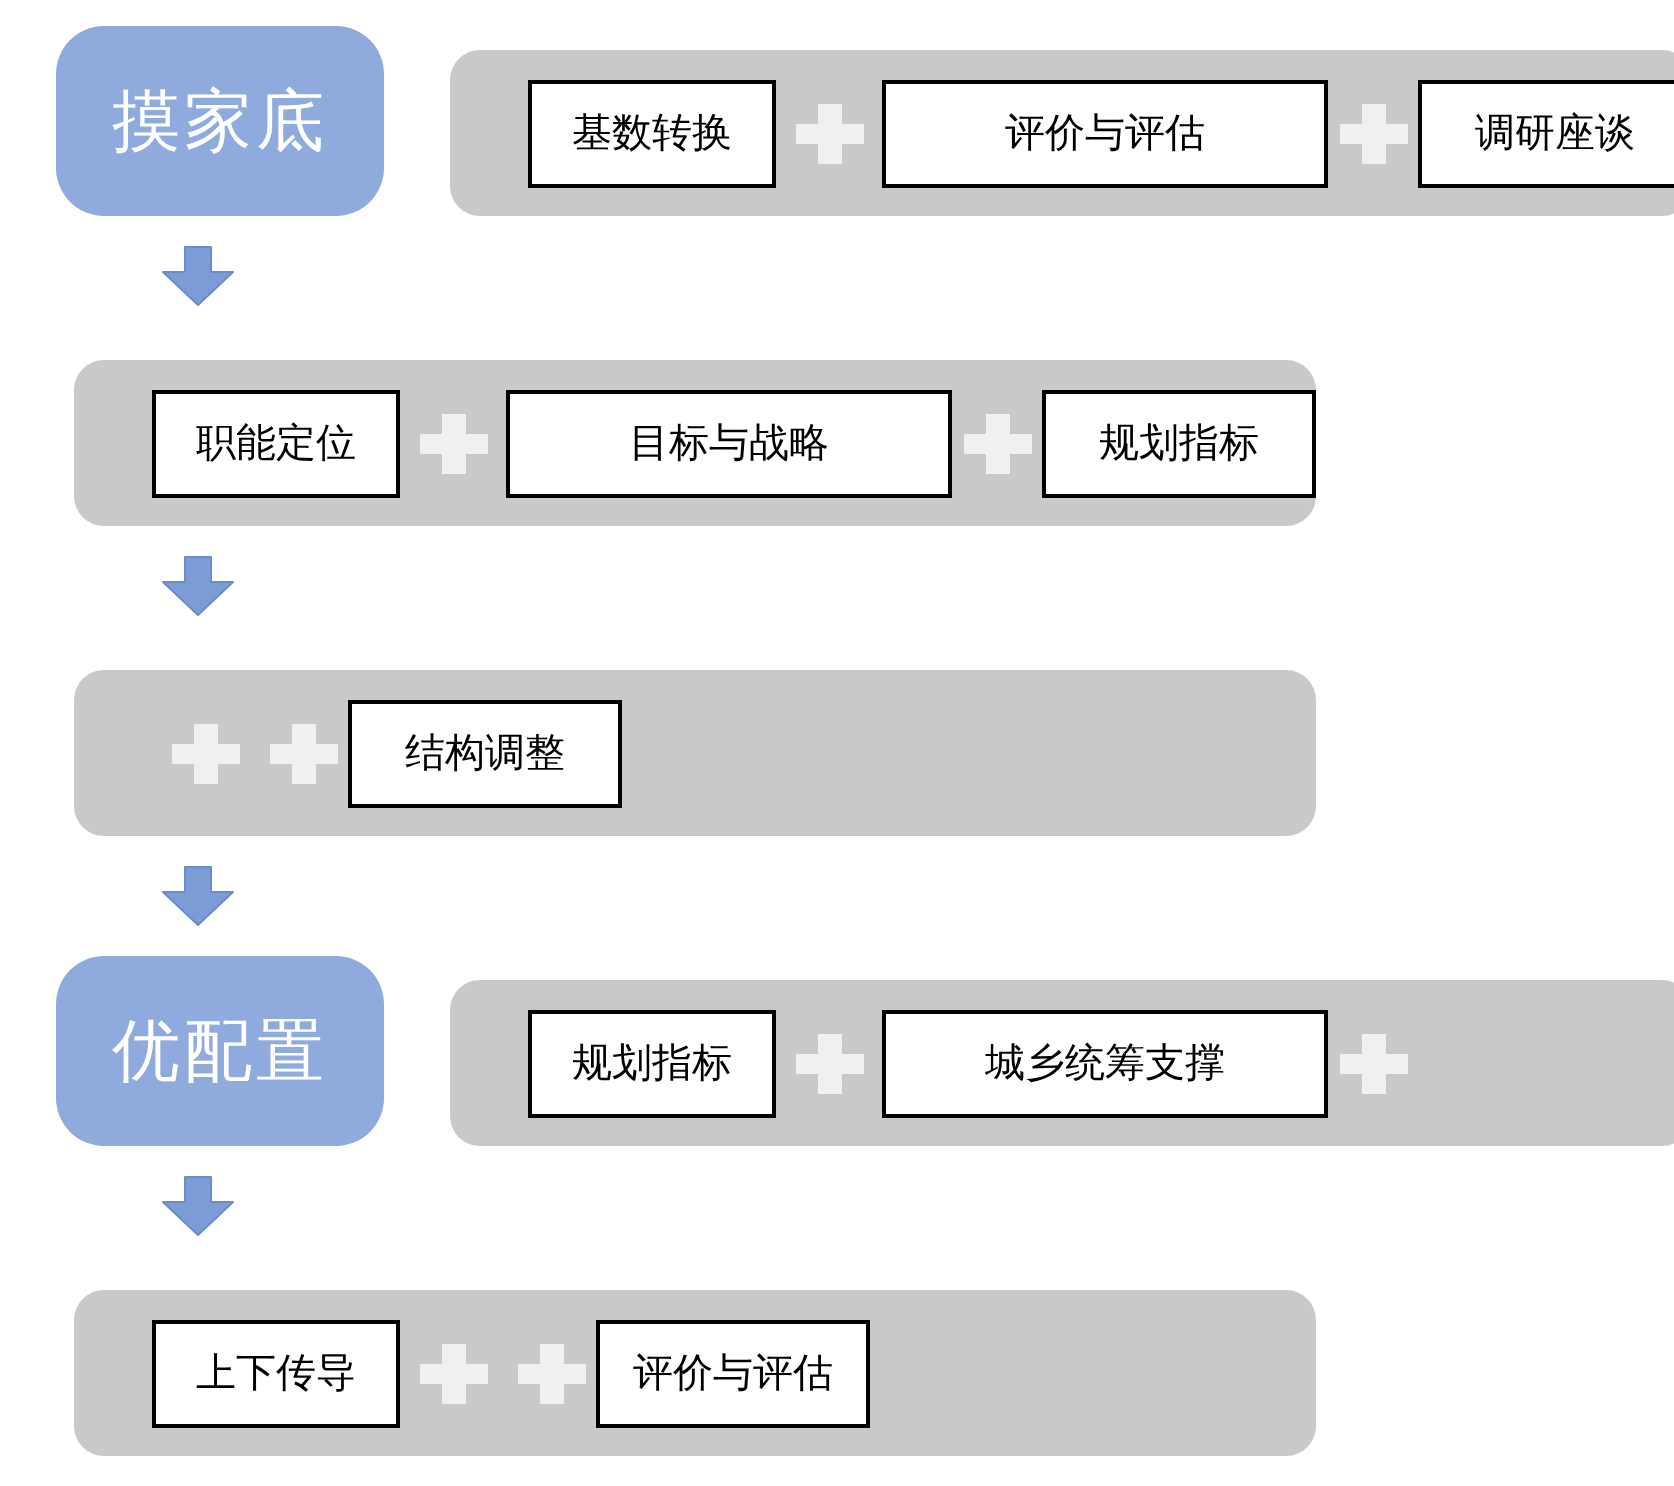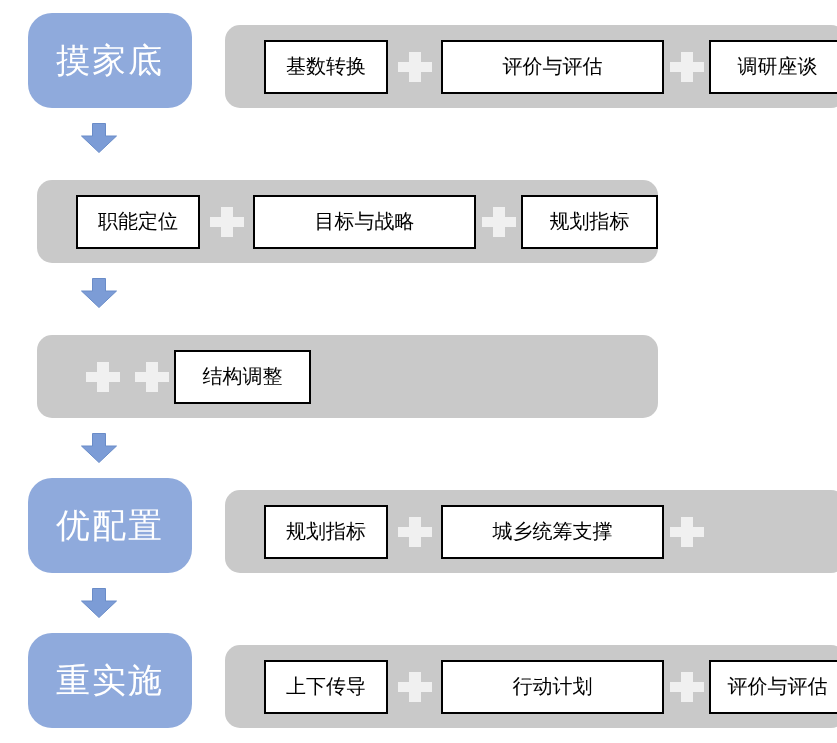--- a/index.html
+++ b/index.html
@@ -182,27 +182,25 @@
         </div>
     </div>
   </div>
   <div class="arrow-row">
     <svg width="36" height="30" viewBox="0 0 36 30">
         <polygon points="11.5,0.5 24.5,0.5 24.5,13 35.5,13 18,29.5 0.5,13 11.5,13"></polygon>
       </svg>
   </div>
 
   <div class="row">
-    <div class="stage">重实施</div>
     <div class="bar">
       <div class="step s1">上下传导</div>
       <div class="plus-wrap gap1">
           <div class="plus"></div>
         </div>
-      <div class="step s2">行动计划</div>
       <div class="plus-wrap gap2">
           <div class="plus"></div>
         </div>
       <div class="step s3">评价与评估</div>
     </div>
   </div>
 
 </div>
 
 </body></html>

